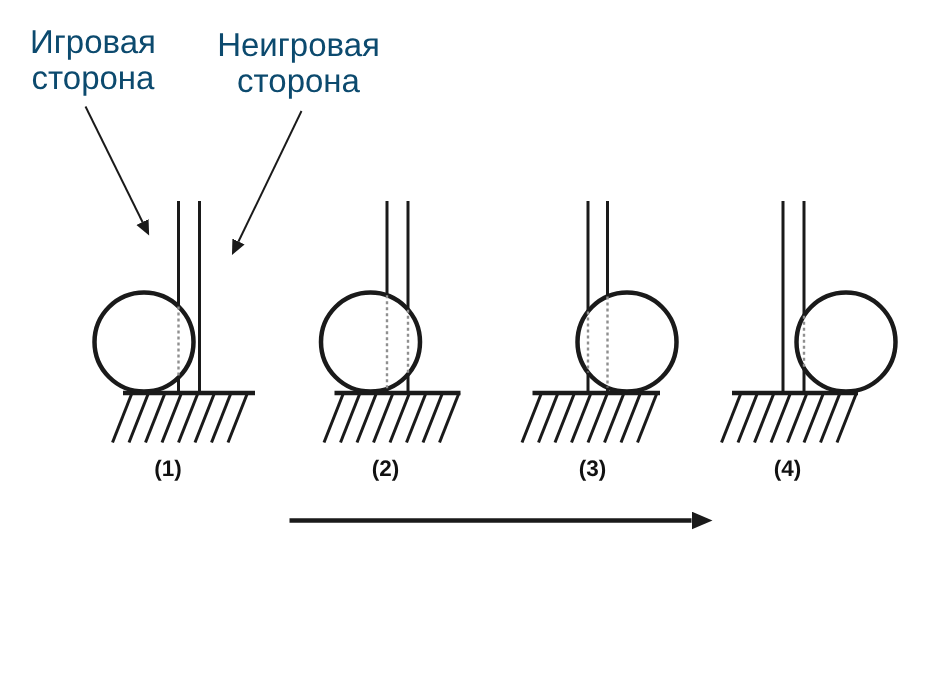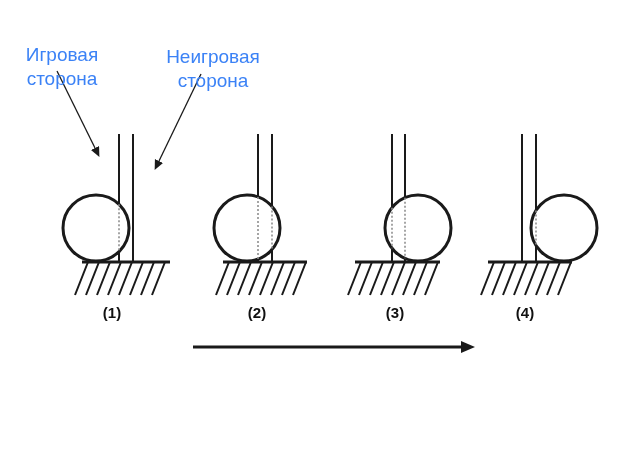--- a/index.html
+++ b/index.html
@@ -10,29 +10,28 @@
   }
   .canvas {
     position: relative;
     width: 625px; height: 457px;
     background: #ffffff;
     font-family: "Liberation Sans", sans-serif;
   }
   .canvas svg { position: absolute; left: 0; top: 0; }
   .ann {
     position: absolute;
-    font-size: 19px;
+    font-size: 22px;
     line-height: 24px;
-    color: #3b82f6;
+    color: #0c4a6e;
     text-align: center;
     white-space: pre-line;
-    margin-top: 27px;
   }
   .ann-playing    { left: 10px;  top: 16px; width: 104px; }
-  .ann-nonplaying { left: 152px; top: 18px; width: 122px; }
+  .ann-nonplaying { left: 138px; top: 18px; width: 122px; }
   .stage-label {
     position: absolute;
     top: 304px;
     width: 50px;
     text-align: center;
     font-size: 15px;
     font-weight: bold;
     color: #111111;
   }
 </style>

